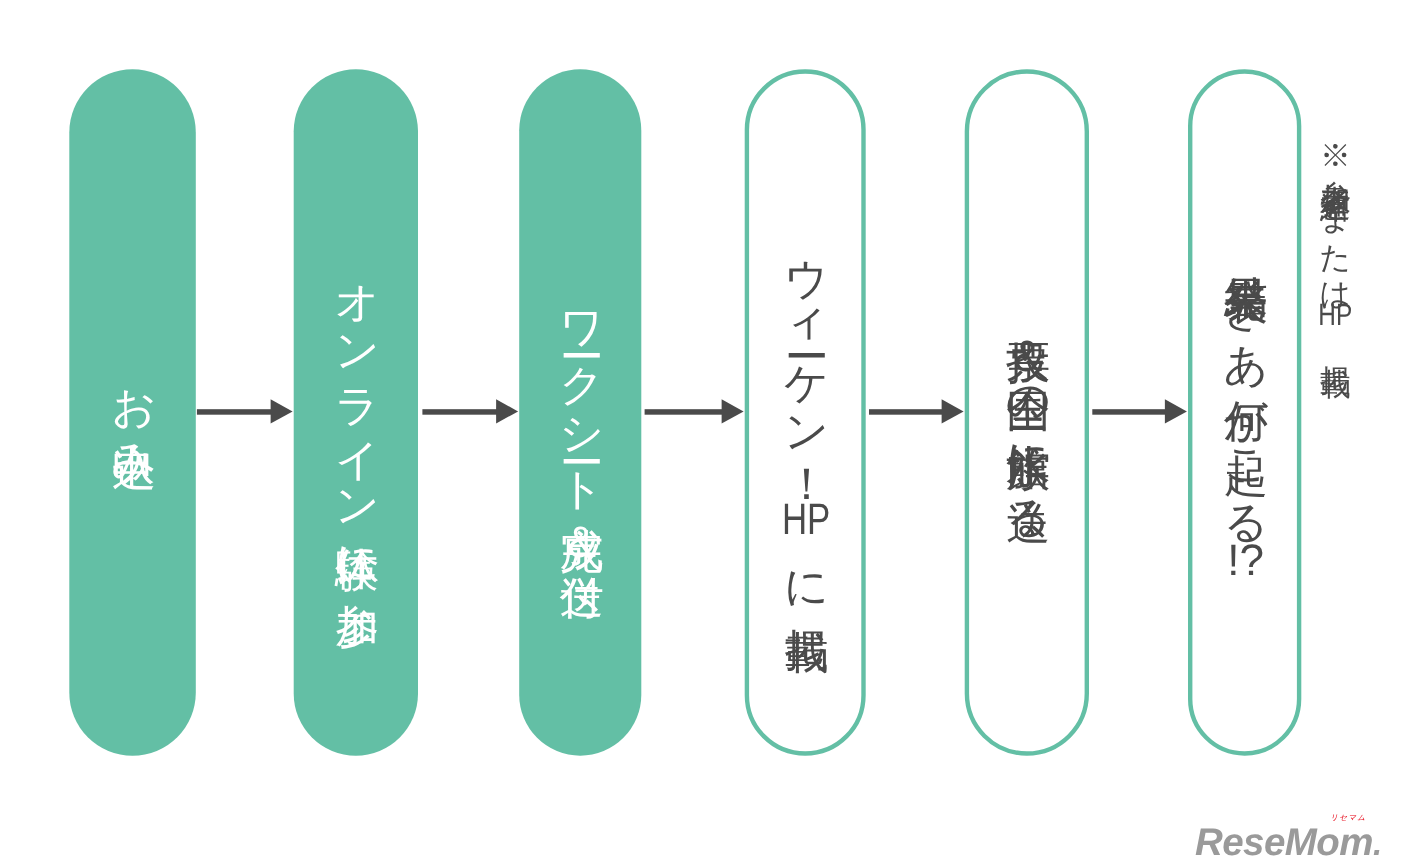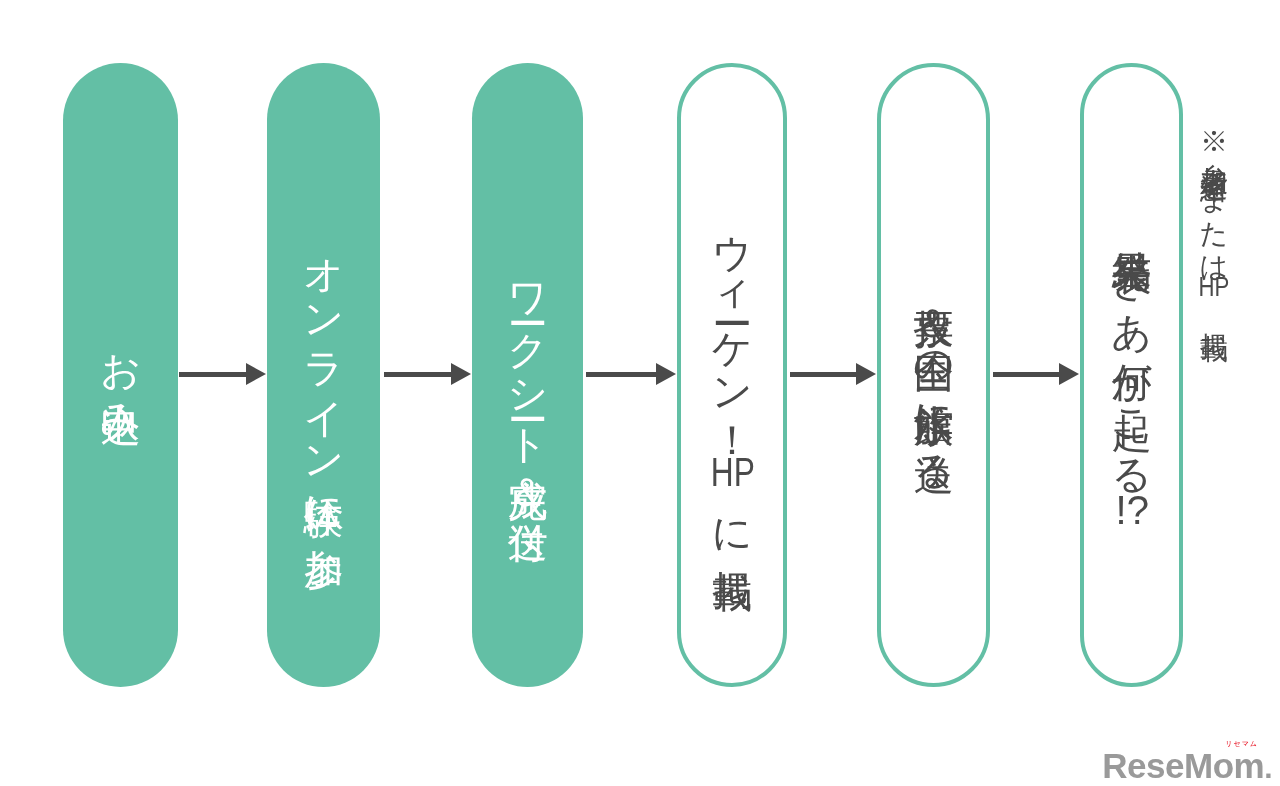--- a/index.html
+++ b/index.html
@@ -66,26 +66,27 @@
   
   .note{
     position:absolute;left:1199px;top:110px;
     color:var(--dark);
     font-size:28px;
     letter-spacing:3px;
     line-height:1.05;
   }
   
   .logo{
-    position:absolute;right:8px;bottom:3px;
+    position:absolute;right:24px;bottom:3px;
     color:var(--logo_gray);
     font-size:35px;font-weight:bold;
     letter-spacing:-0.5px;
     line-height:1;
     padding-top:8px;
+    font-style:italic;
   }
   .logo-ruby{
     position:absolute;top:0px;right:14px;
     font-size:7px;font-weight:normal;
     letter-spacing:1px;
     color:var(--logo_red);
   }
   .logo-dot{font-size:30px;}
 </style>
 </head>

